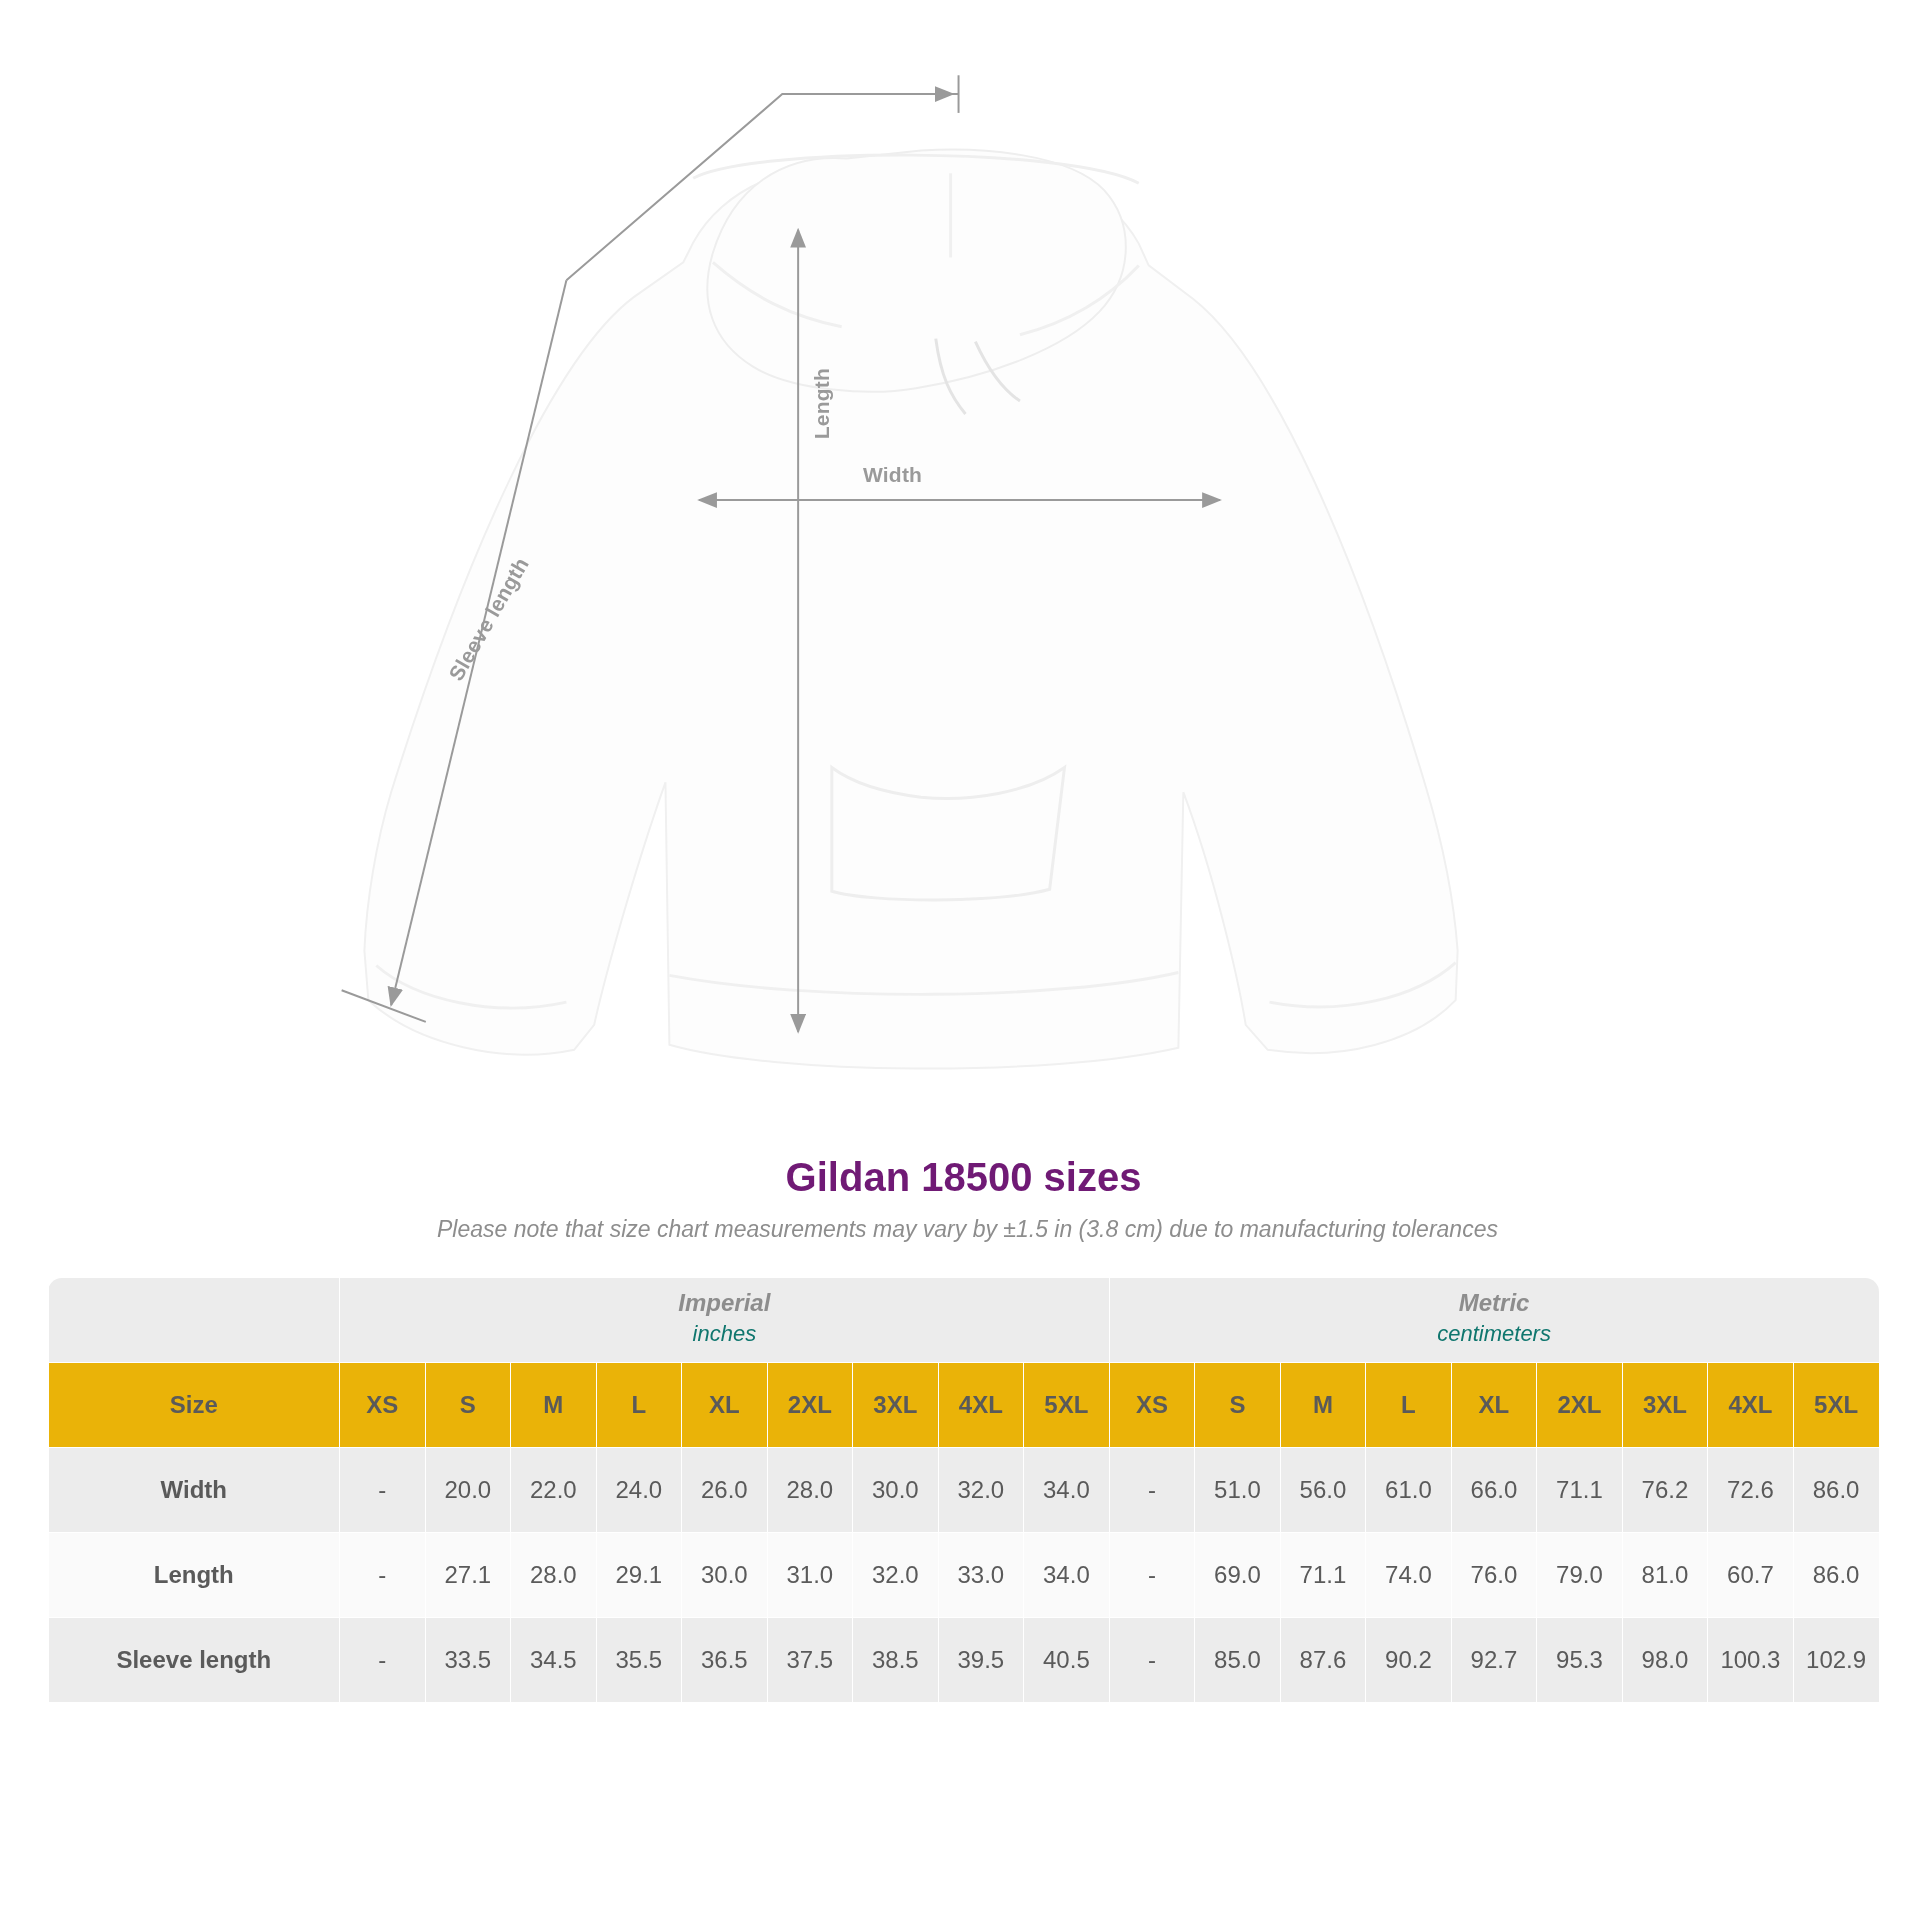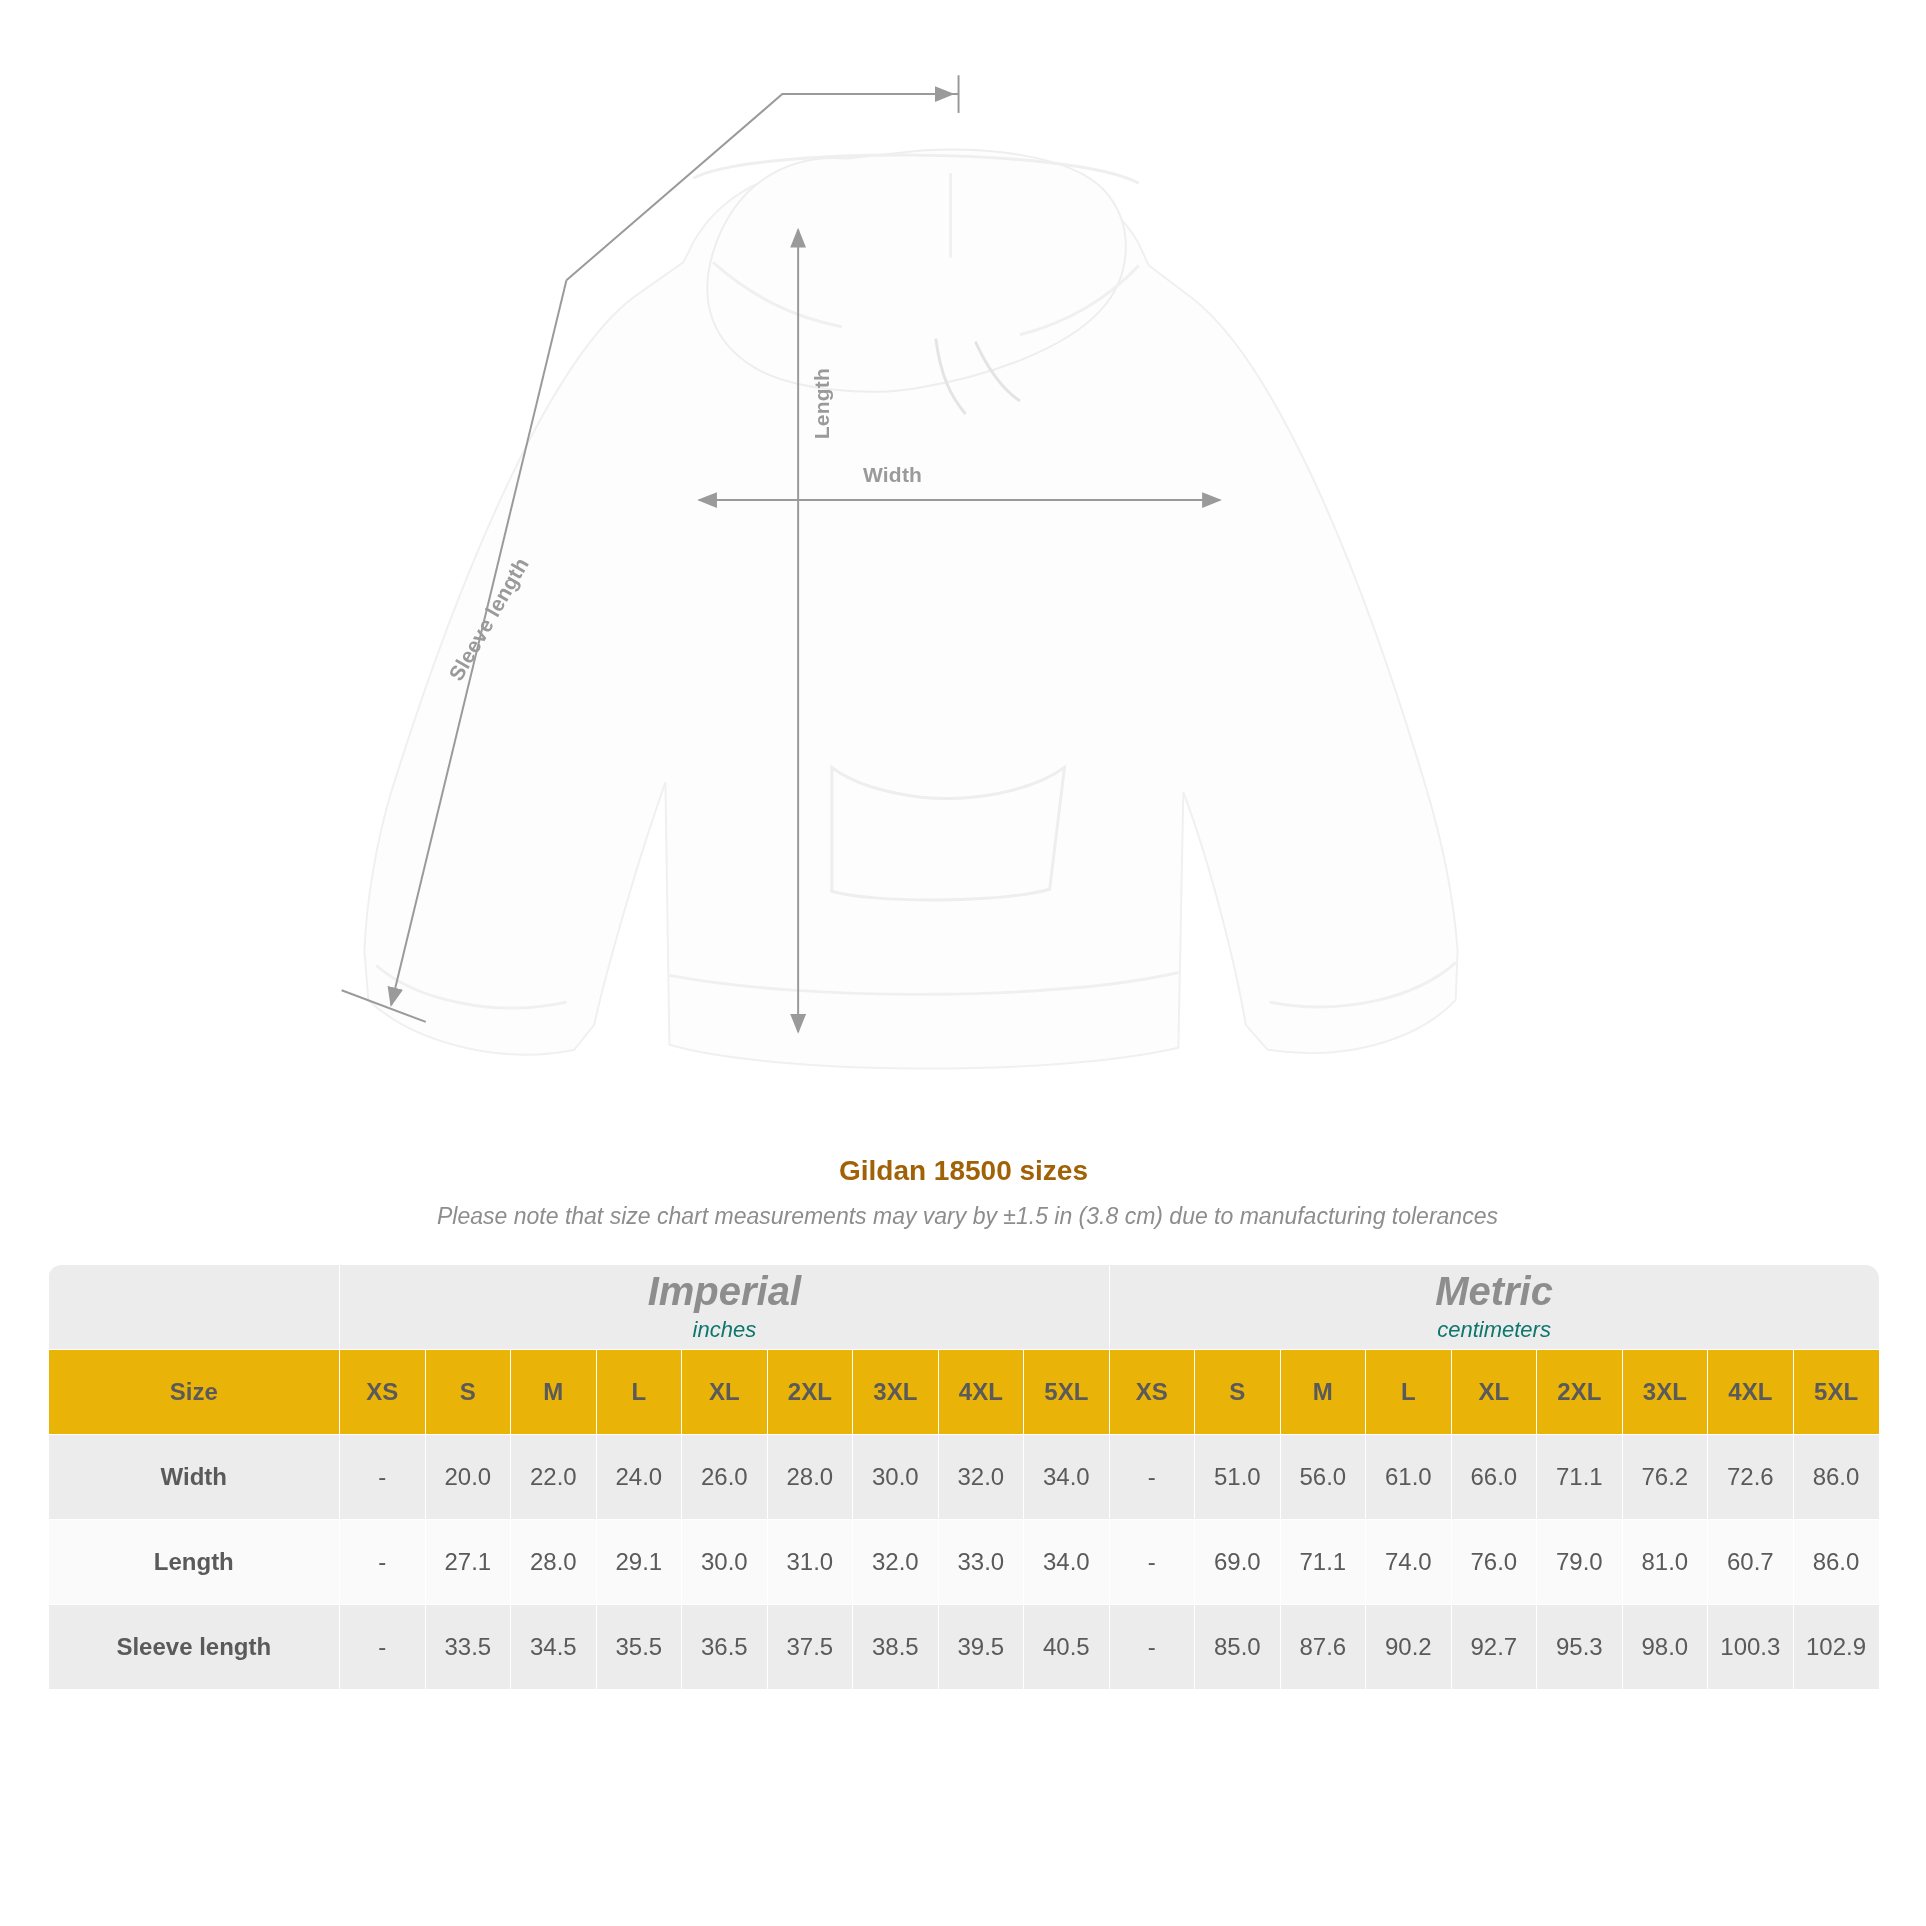--- a/index.html
+++ b/index.html
@@ -49,23 +49,23 @@
     white-space: nowrap;
   }
 
   
   .title-block {
     width: 1927px;
     text-align: center;
     margin-top: 36px;
   }
   .chart-title {
-    font-size: 28px;
-    font-weight: bold;
-    color: #a16207;
+    font-size: 40px;
+    font-weight: bold;
+    color: #701a75;
     margin: 0 0 16px 0;
   }
   .chart-note {
     font-size: 23px;
     font-style: italic;
     color: #8d8d8d;
     margin: 0;
     padding-left: 8px;
   }
 
@@ -86,21 +86,21 @@
     color: #5a5a5a;
     padding: 0;
     height: 85px;
     vertical-align: middle;
   }
   .unit-head {
     background: #ececec;
     height: 139px;
   }
   .unit-head .unit-name {
-    font-size: 40px;
+    font-size: 24px;
     font-weight: bold;
     font-style: italic;
     color: #8d8d8d;
     line-height: 1.1;
   }
   .unit-head .unit-sub {
     font-size: 22px;
     font-style: italic;
     color: #0f766e;
     line-height: 1.5;

